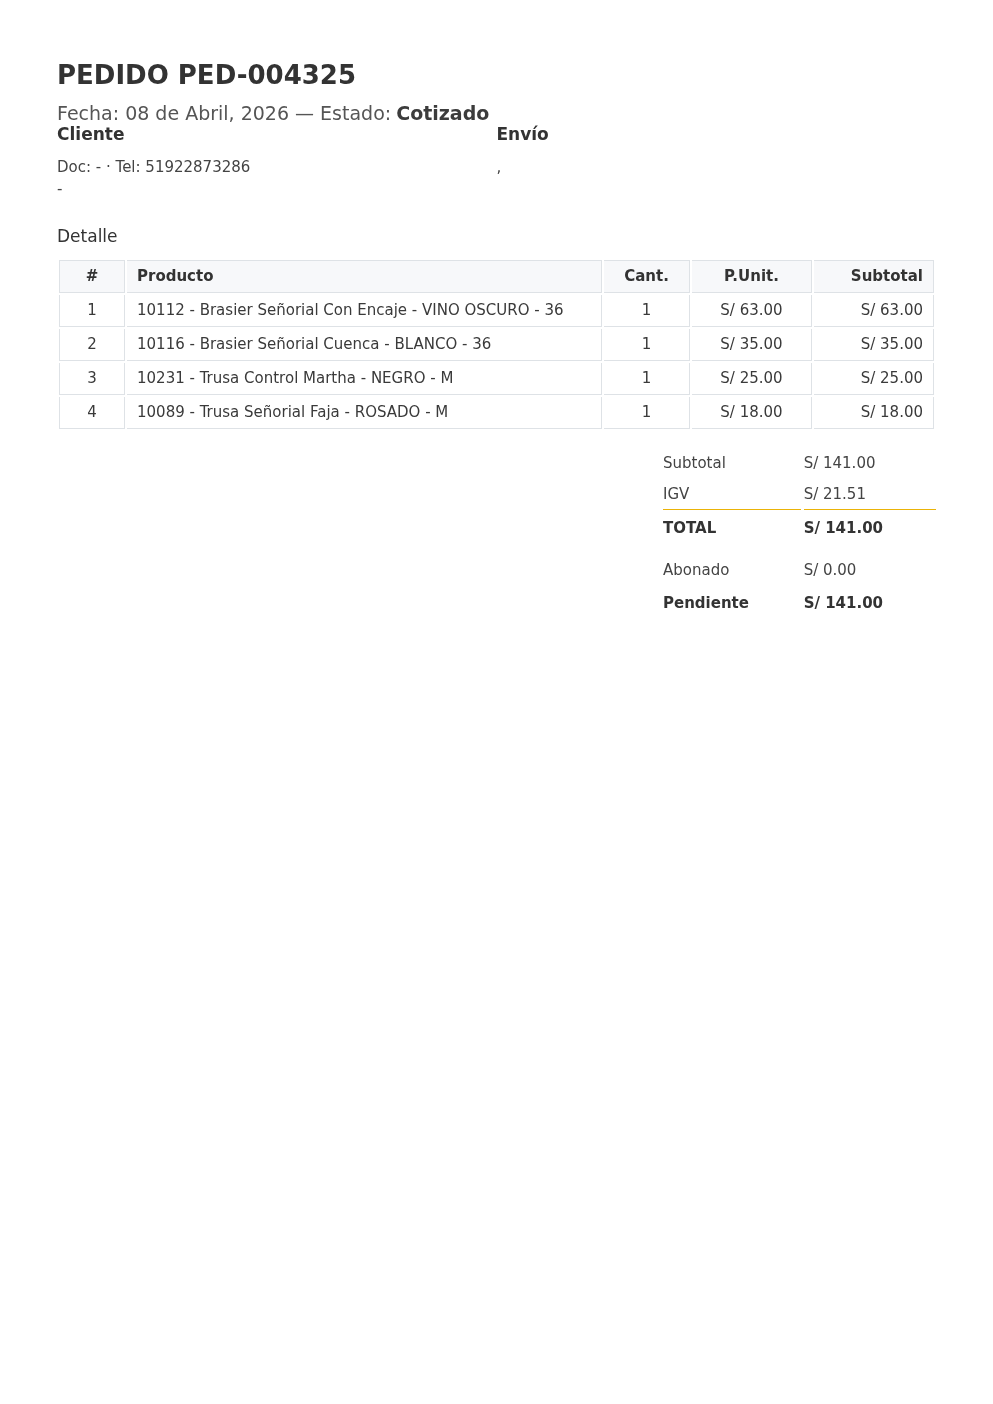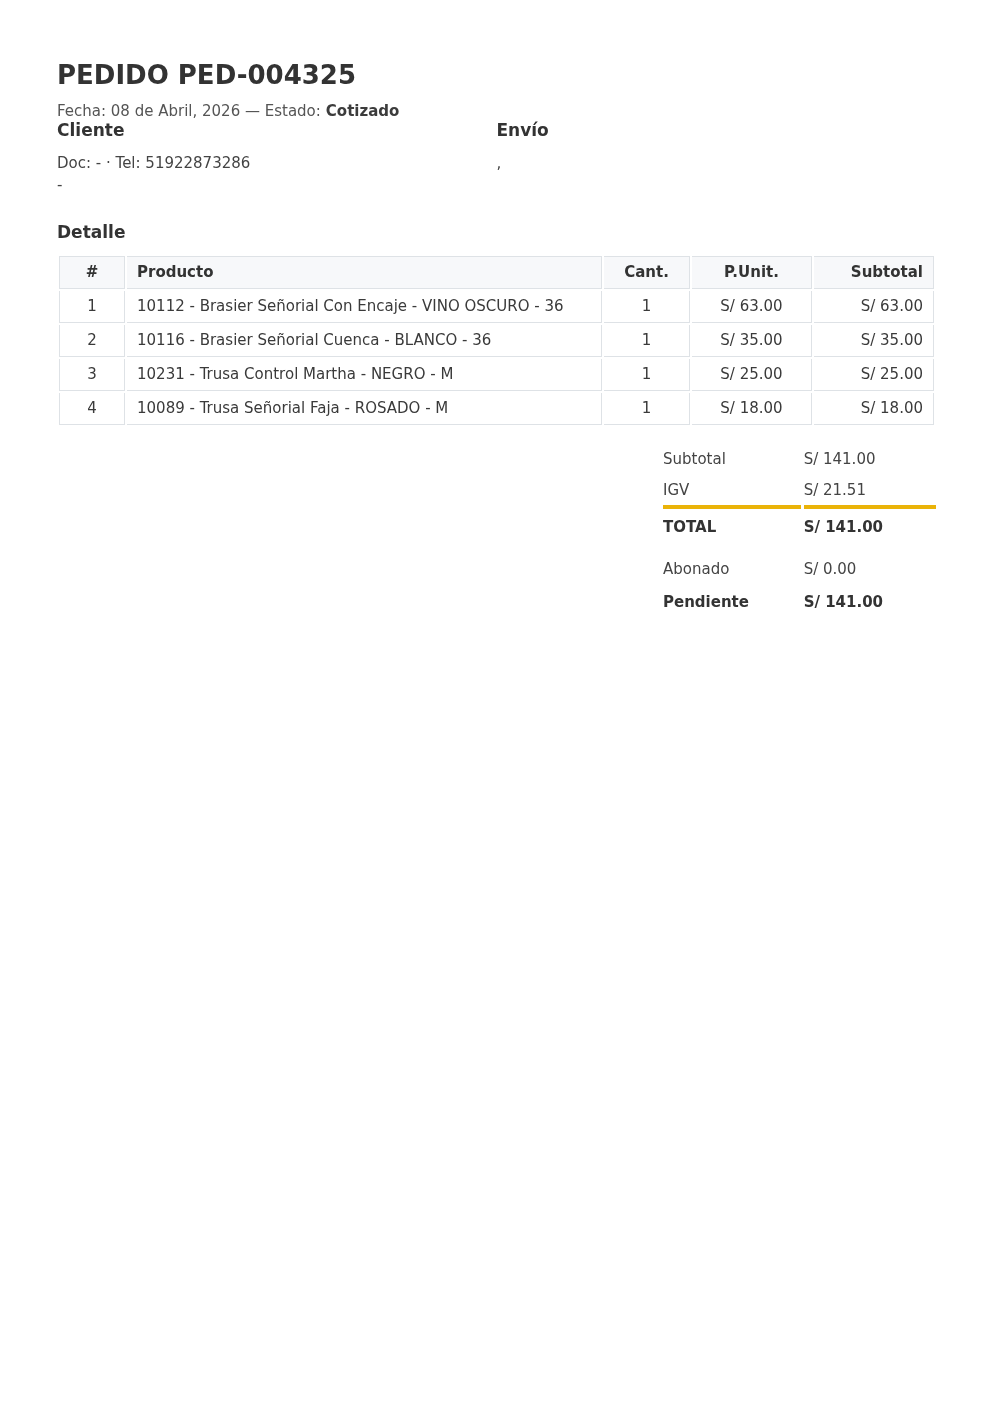--- a/index.html
+++ b/index.html
@@ -7,32 +7,32 @@
   body {
     width: 993px;
     min-height: 1404px;
     font-family: "DejaVu Sans", sans-serif;
     color: #333333;
     padding: 61px 57px 40px 57px;
   }
 
   
   .doc-title { font-size: 26px; font-weight: bold; color: #333; line-height: 1.15; }
-  .doc-subtitle { margin-top: 11px; font-size: 15px; color: #555; }
+  .doc-subtitle { margin-top: 11px; font-size: 19px; color: #555; }
   .doc-subtitle .status { font-weight: bold; color: #3c3c3c; margin-left: 5px; }
 
   
   .info-cols { display: flex; }
   .info-col { width: 50%; }
   .info-col h2 { font-size: 17px; font-weight: bold; color: #333; }
   .info-col .line { font-size: 15px; color: #444; line-height: 22px; }
   .info-col .line:first-of-type { margin-top: 12px; }
 
   
-  .section-title { margin-top: 26px; font-size: 17px; font-weight: bold; color: #333; }
+  .section-title { margin-top: 26px; font-size: 17px; font-weight: normal; color: #333; }
 
   table.items {
     width: 100%;
     margin-top: 12px;
     border-collapse: separate;
     border-spacing: 2px;
     font-size: 15px;
   }
   table.items th, table.items td {
     border-right: 1px solid #dee2e6;
@@ -50,21 +50,21 @@
   .col-unit  { width: 120px; text-align: center; }
   .col-sub   { width: 120px; text-align: right; }
 
   
   .totals { width: 273px; margin-left: auto; margin-top: 23px; font-size: 15px; color: #444; }
   .trow { display: flex; gap: 3px; line-height: 18px; }
   .trow + .trow { margin-top: 13px; }
   .trow .lbl { flex: 1.04; }
   .trow .val { flex: 1; text-align: left; }
   .trow.total { margin-top: 6px; font-weight: bold; color: #333; }
-  .trow.total .lbl, .trow.total .val { border-top: 4px solid #eab308; padding-top: 9px; }
+  .trow.total .lbl, .trow.total .val { border-top: 1px solid #eab308; padding-top: 9px; }
   .trow.paid { margin-top: 24px; }
   .trow.pending { margin-top: 15px; font-weight: bold; color: #333; }
 </style>
 </head>
 <body>
 
 <header>
   <h1 class="doc-title">PEDIDO PED-004325</h1>
   <p class="doc-subtitle"><span>Fecha: 08 de Abril, 2026 — Estado:</span><span class="status">Cotizado</span></p>
 </header>

